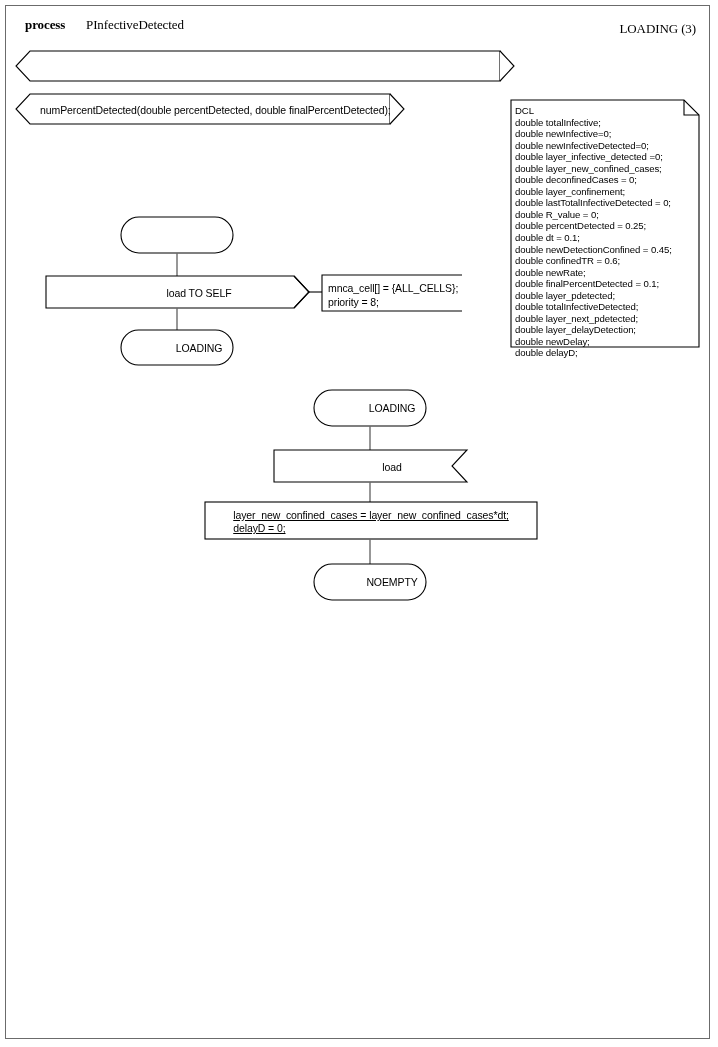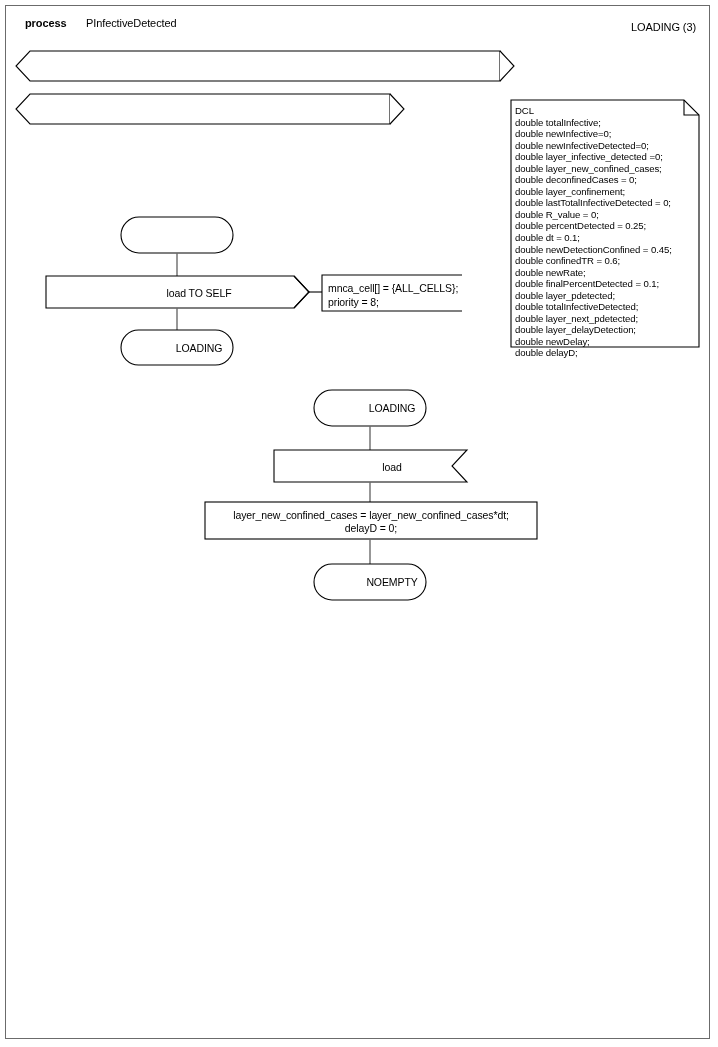--- a/index.html
+++ b/index.html
@@ -24,24 +24,25 @@
     left: 5px;
     top: 5px;
     width: 705px;
     height: 1034px;
     border: 1px solid #6b6b6b;
     box-sizing: border-box;
   }
   
   .hdr {
     position: absolute;
-    font-size: 11px;
+    font-size: 13px;
     color: #000000;
     white-space: nowrap;
     letter-spacing: -0.1px;
+    font-family: Liberation Serif, serif;
   }
   #hdr-kind {
     left: 25px;
     top: 17px;
     font-weight: bold;
   }
   #hdr-name {
     left: 86px;
     top: 17px;
   }
@@ -77,27 +78,27 @@
   .ml {
     position: absolute;
     font-size: 9.6px;
     line-height: 11.55px;
     color: #000000;
     white-space: pre;
     letter-spacing: -0.1px;
   }
   .stmt {
     position: absolute;
-    text-align: center;
     transform: translateX(-50%);
     font-size: 10.5px;
     line-height: 13px;
     color: #000000;
     white-space: pre;
     letter-spacing: -0.1px;
+    text-decoration: underline;
   }
   .cmt {
     position: absolute;
     font-size: 10.5px;
     line-height: 14px;
     color: #000000;
     white-space: pre;
     letter-spacing: -0.1px;
   }
 </style>
@@ -145,20 +146,21 @@
     <line x1="370" y1="482" x2="370" y2="502" stroke="#6b6b6b" stroke-width="1.4"></line>
 
     <rect x="205" y="502" width="332" height="37" fill="#ffffff" stroke="#000000" stroke-width="1.1"></rect>
 
     <line x1="370" y1="539" x2="370" y2="564" stroke="#6b6b6b" stroke-width="1.4"></line>
 
     <rect x="314" y="564" width="112" height="36" rx="18" ry="18" fill="#ffffff" stroke="#000000" stroke-width="1.1"></rect>
   </svg>
 
 
+  <div class="shape-text" style="left:40px; top:104px;">numPercentDetected(double percentDetected, double finalPercentDetected);</div>
 
   <div class="ml" style="left:515px; top:105px;">DCL</div>
   <div class="ml" id="dcl-body" style="left:515px; top:116.5px;">double totalInfective;
 double newInfective=0;
 double newInfectiveDetected=0;
 double layer_infective_detected =0;
 double layer_new_confined_cases;
 double deconfinedCases = 0;
 double layer_confinement;
 double lastTotalInfectiveDetected = 0;

